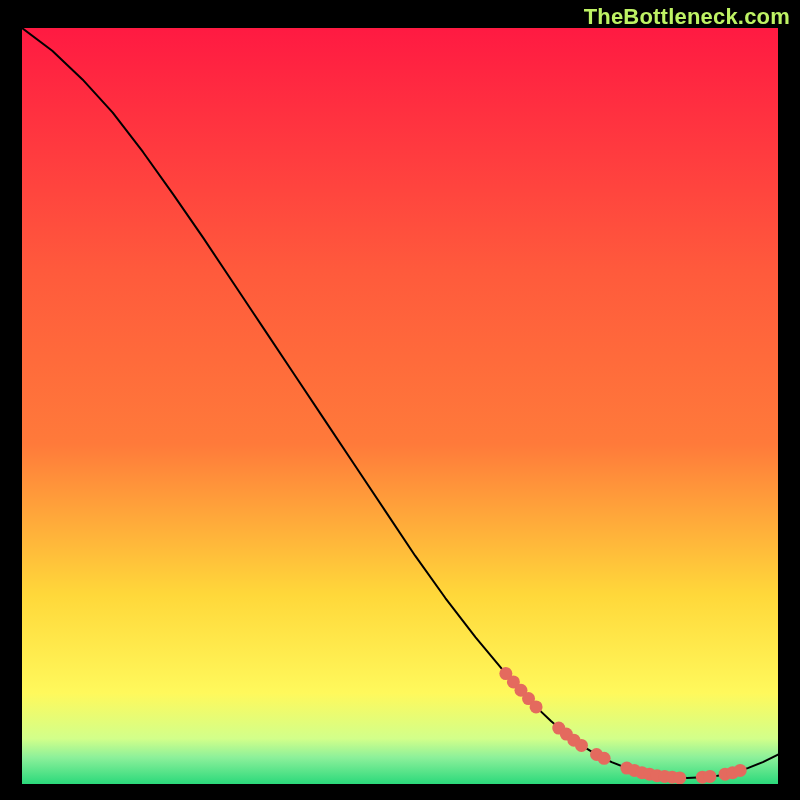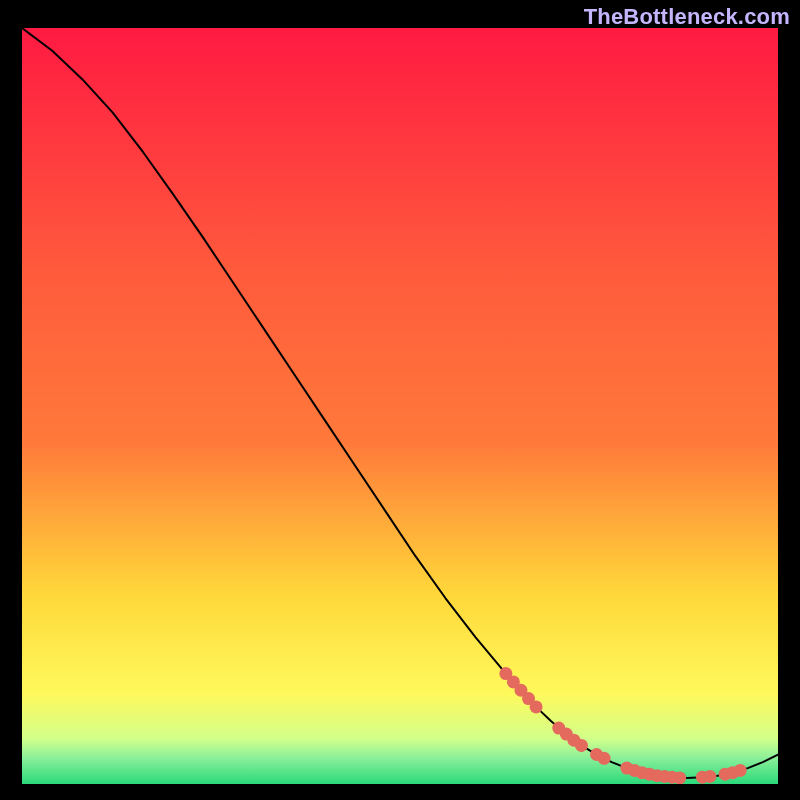--- a/index.html
+++ b/index.html
@@ -14,21 +14,21 @@
   .stage {
     position: relative;
     width: 800px;
     height: 800px;
     background: #000;
   }
   .watermark {
     position: absolute;
     top: 4px;
     right: 10px;
-    color: #c4b5fd;
+    color: #bef264;
     font-size: 22px;
     font-weight: 600;
     letter-spacing: 0.2px;
     user-select: none;
   }
   .plot {
     position: absolute;
     top: 28px;
     left: 22px;
     width: 756px;

